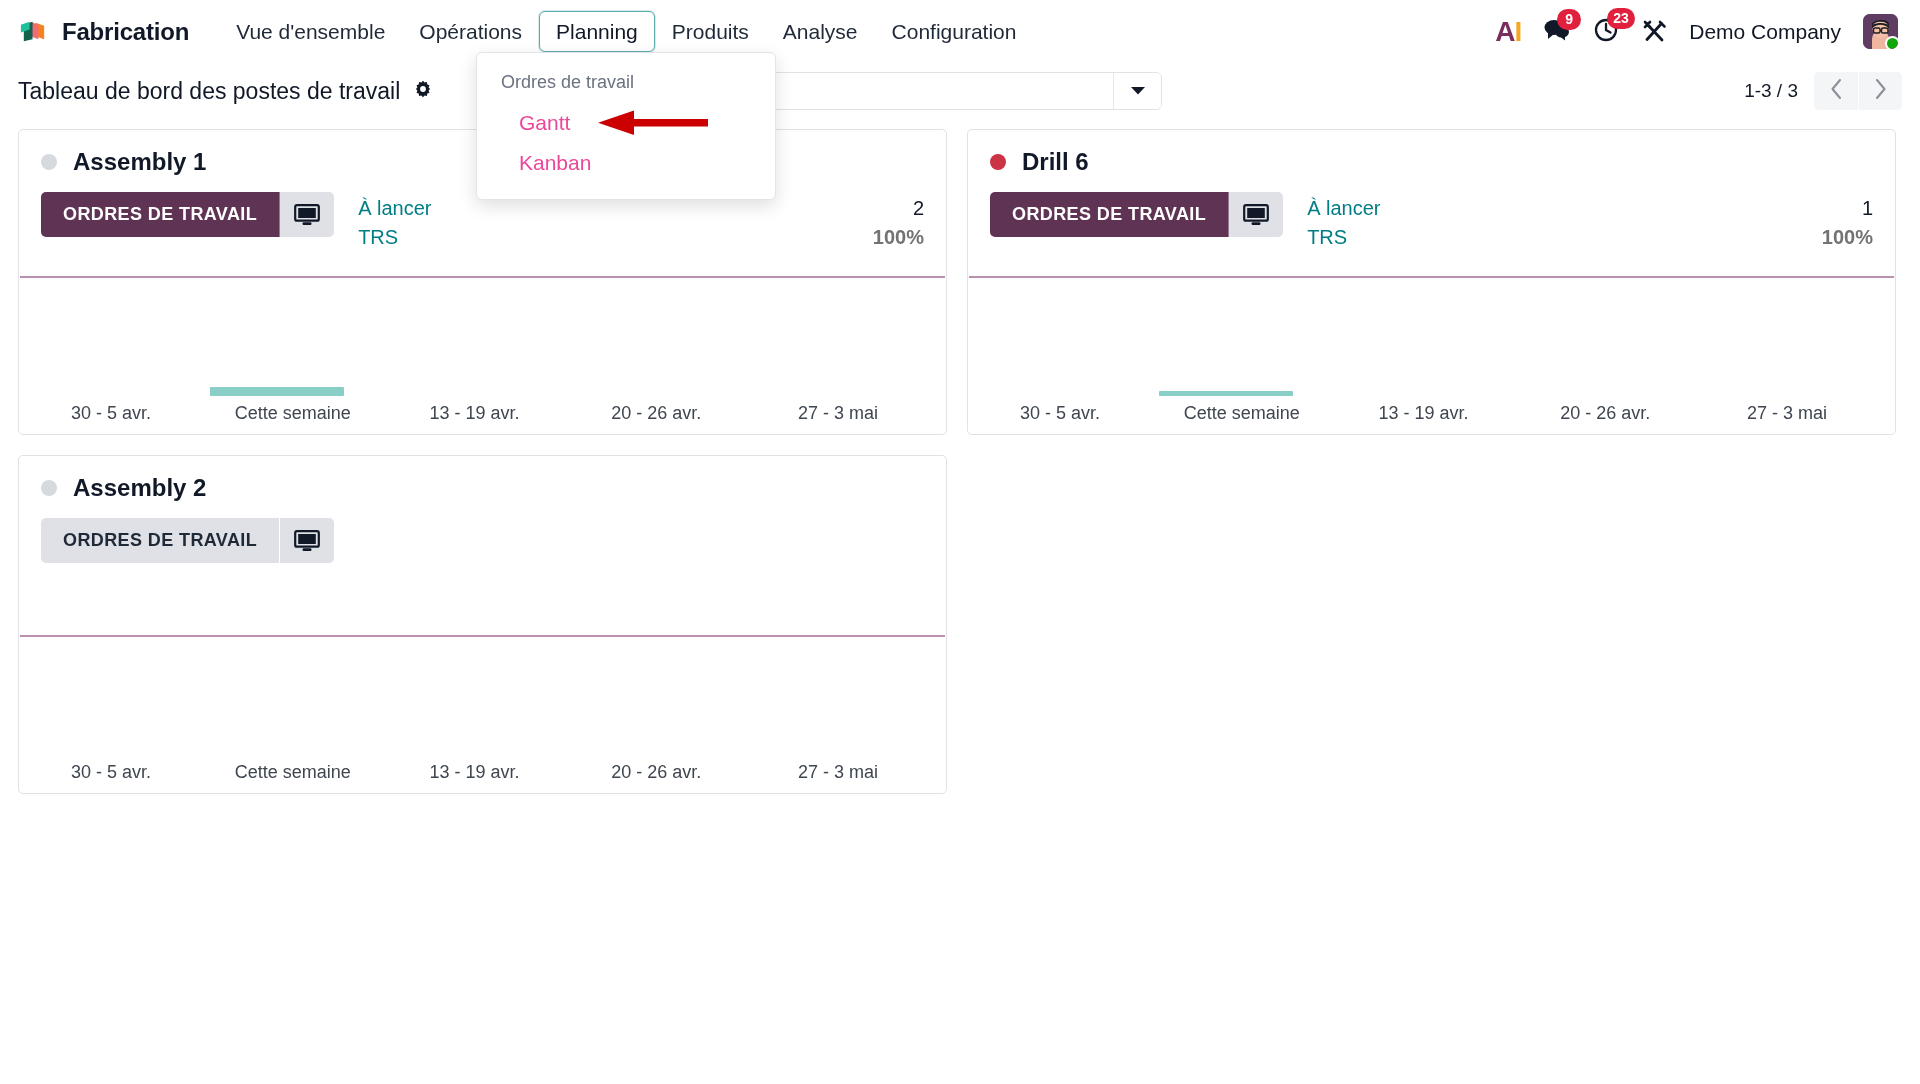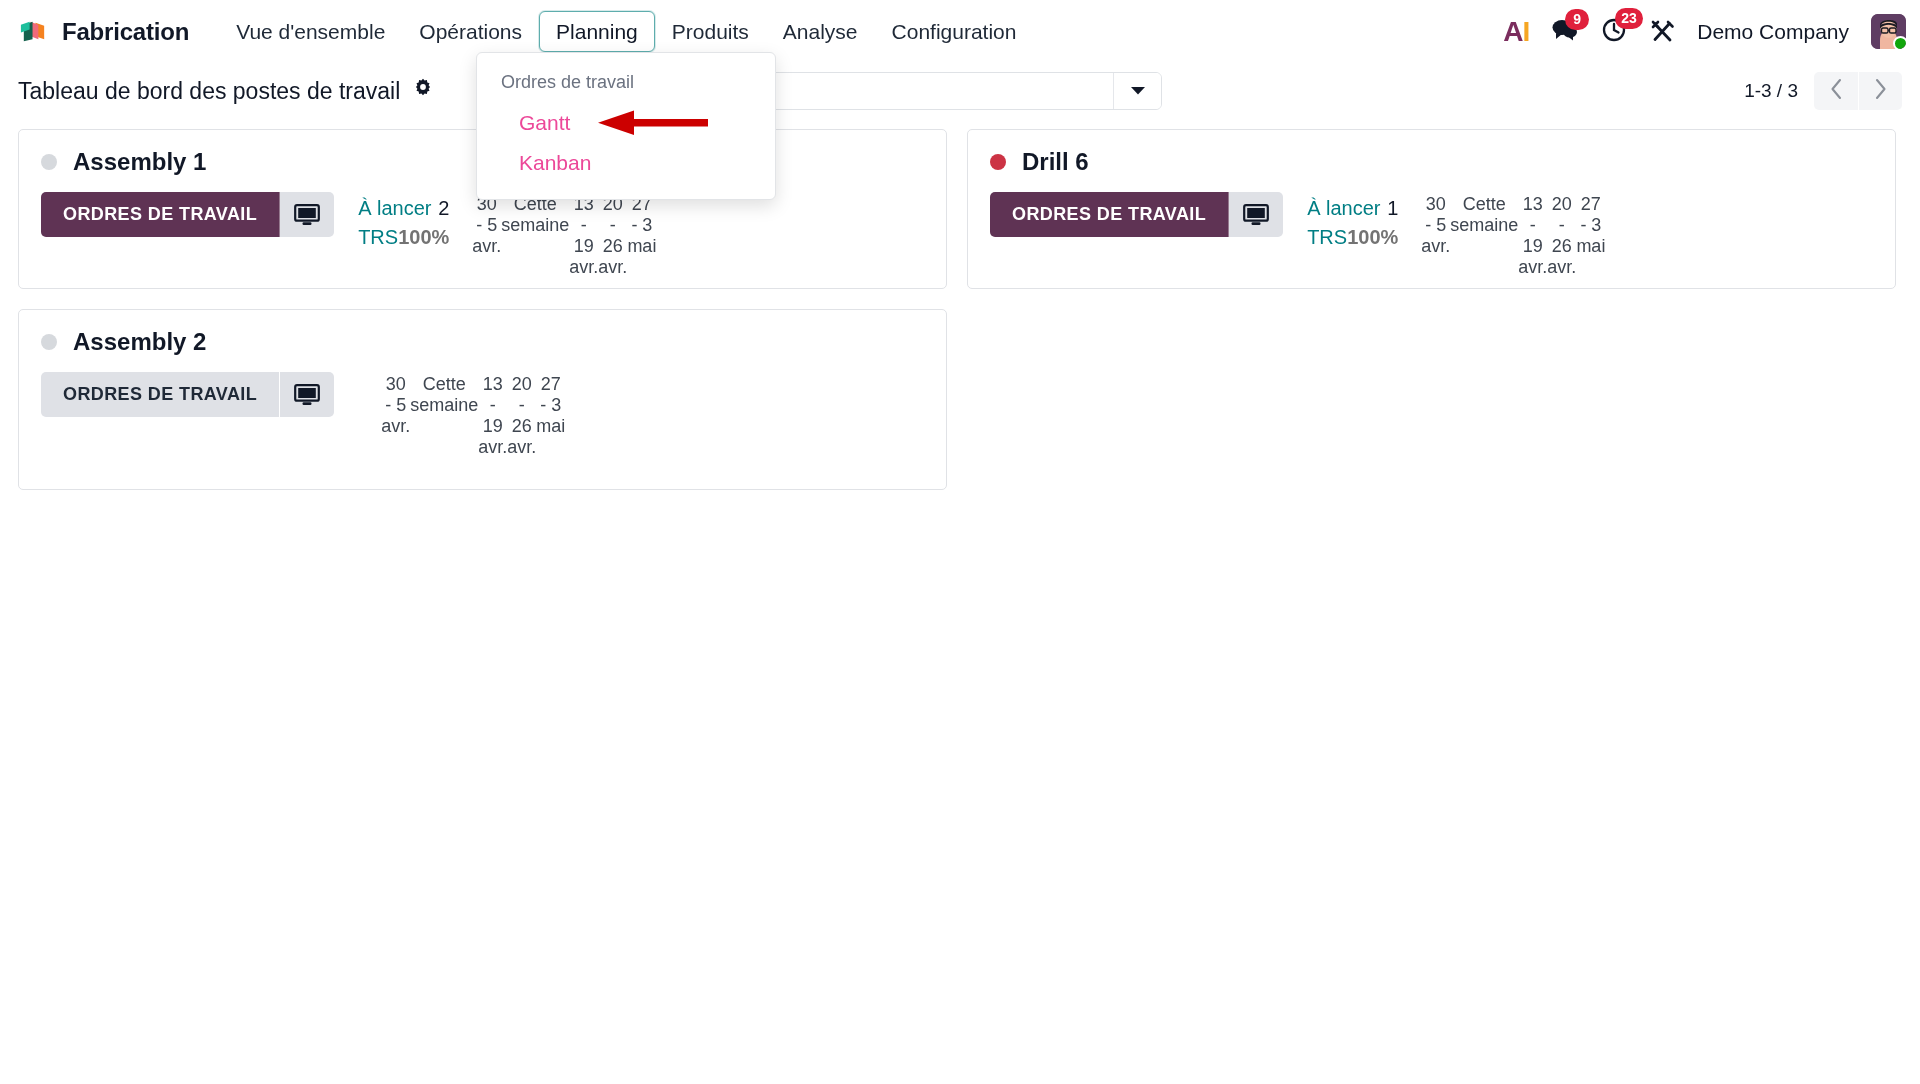--- a/index.html
+++ b/index.html
@@ -9,21 +9,21 @@
     font-family: "Liberation Sans", sans-serif;
     color: #111827;
     overflow: hidden;
   }
 
   
   .navbar {
     height: 63px;
     display: flex;
     align-items: center;
-    padding: 0 10px 0 18px;
+    padding: 0 18px 0 18px;
     background: #ffffff;
     position: relative;
     z-index: 40;
   }
   .brand {
     display: flex;
     align-items: center;
     gap: 13px;
     margin-right: 30px;
   }
@@ -102,21 +102,21 @@
     align-items: center;
     padding: 0 18px;
     background: #ffffff;
     position: relative;
     z-index: 20;
   }
   .page-title {
     font-size: 23px;
     color: #111827;
     display: flex;
-    align-items: flex-start;
+    align-items: center;
     gap: 14px;
     white-space: nowrap;
   }
   .gear-icon { font-size: 17px; color:#111827; cursor:pointer; }
 
   .searchbar {
     margin-left: 80px;
     width: 650px;
     height: 38px;
     border: 1px solid #dfe2e6;
@@ -212,20 +212,21 @@
     flex-wrap: wrap;
     gap: 20px;
     align-content: flex-start;
   }
   .card {
     width: 929px;
     background: #fff;
     border: 1px solid #e0e2e6;
     border-radius: 5px;
     display: flex;
+    flex-direction: column;
   }
   .card-top {
     padding: 18px 22px 0 22px;
   }
   .card-title-row {
     display: flex;
     align-items: center;
     gap: 16px;
     margin-bottom: 16px;
   }

